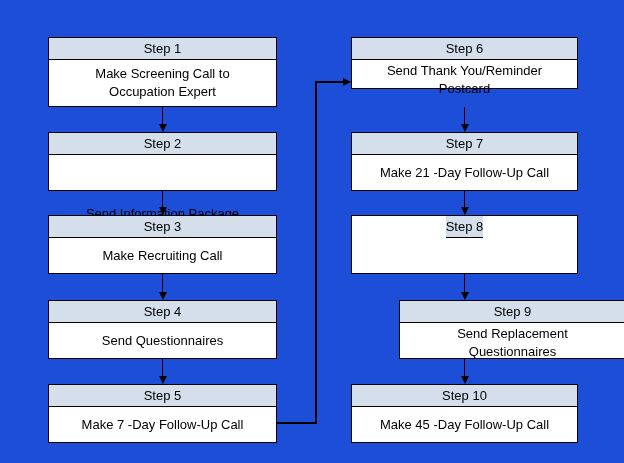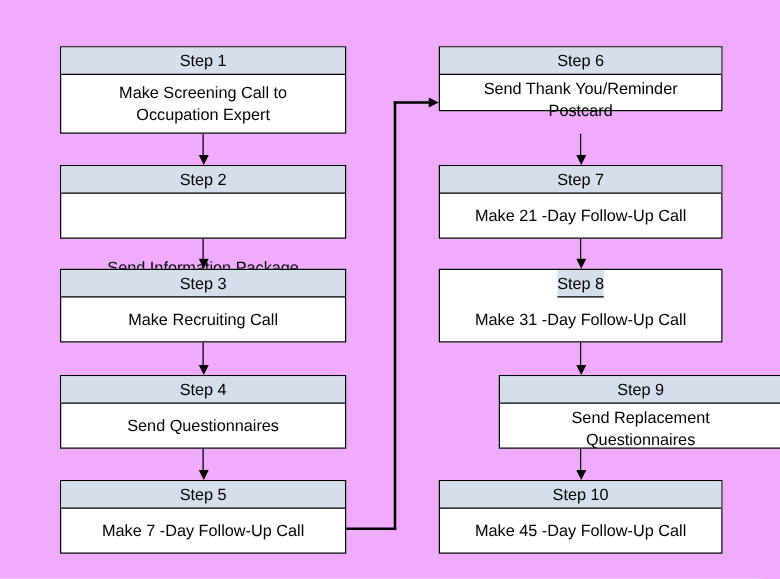--- a/index.html
+++ b/index.html
@@ -1,21 +1,21 @@
 <!DOCTYPE html>
 <html><head>
 <meta charset="utf-8">
 <style>
   html, body { margin: 0; padding: 0; }
   body { font-family: "Liberation Sans", sans-serif; }
   .canvas {
     position: relative;
     width: 624px;
     height: 463px;
-    background: #f0abfc;
+    background: #1d4ed8;
     overflow: hidden;
   }
   .box {
     position: absolute;
     border: 1.5px solid #000000;
     background: #ffffff;
     box-sizing: border-box;
     display: flex;
     flex-direction: column;
   }
@@ -104,21 +104,20 @@
   <div class="box col-right" style="top:37px; height:52px;">
     <div class="box-header">Step 6</div>
     <div class="box-body">Send Thank You/Reminder Postcard</div>
   </div>
   <div class="box col-right" style="top:132px; height:59px;">
     <div class="box-header">Step 7</div>
     <div class="box-body">Make 21 -Day Follow-Up Call</div>
   </div>
   <div class="box col-right" style="top:215px; height:59px;align-items:center;">
     <div class="box-header">Step 8</div>
-    <div class="box-body">Make 31 -Day Follow-Up Call</div>
   </div>
   <div class="box col-right" style="top:300px; height:59px;margin-left:48px;">
     <div class="box-header">Step 9</div>
     <div class="box-body">Send Replacement Questionnaires</div>
   </div>
   <div class="box col-right" style="top:384px; height:59px;">
     <div class="box-header">Step 10</div>
     <div class="box-body">Make 45 -Day Follow-Up Call</div>
   </div>
 

